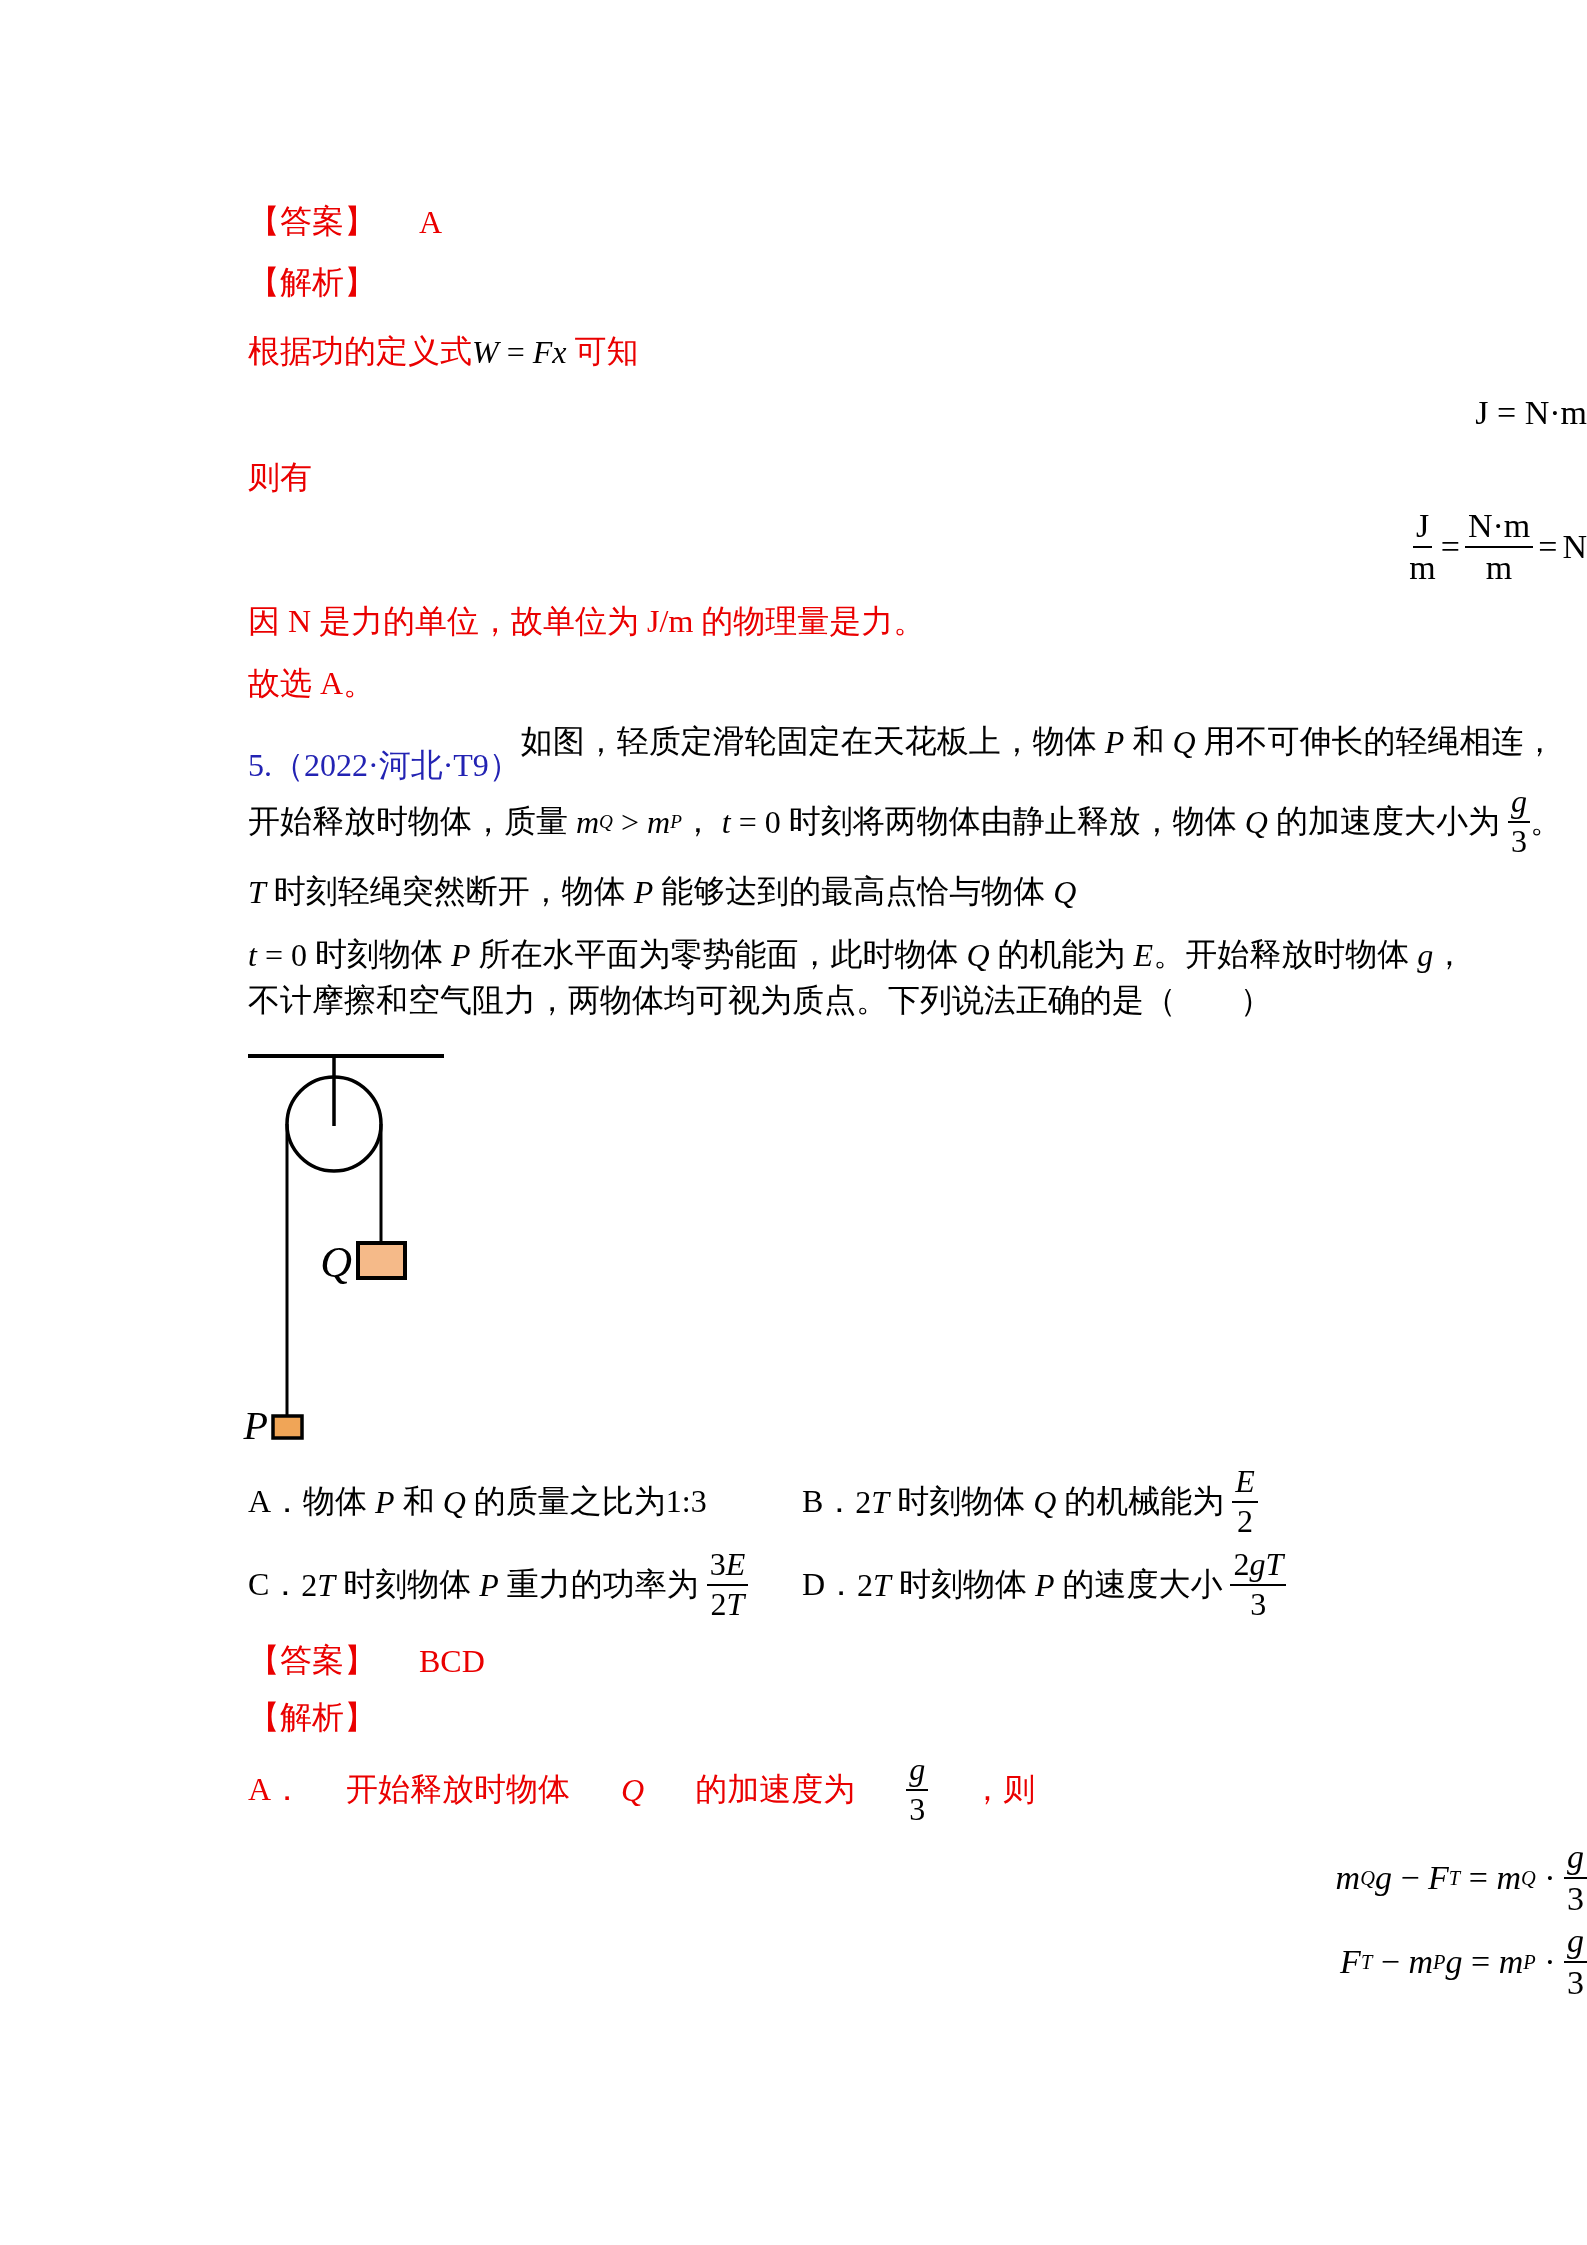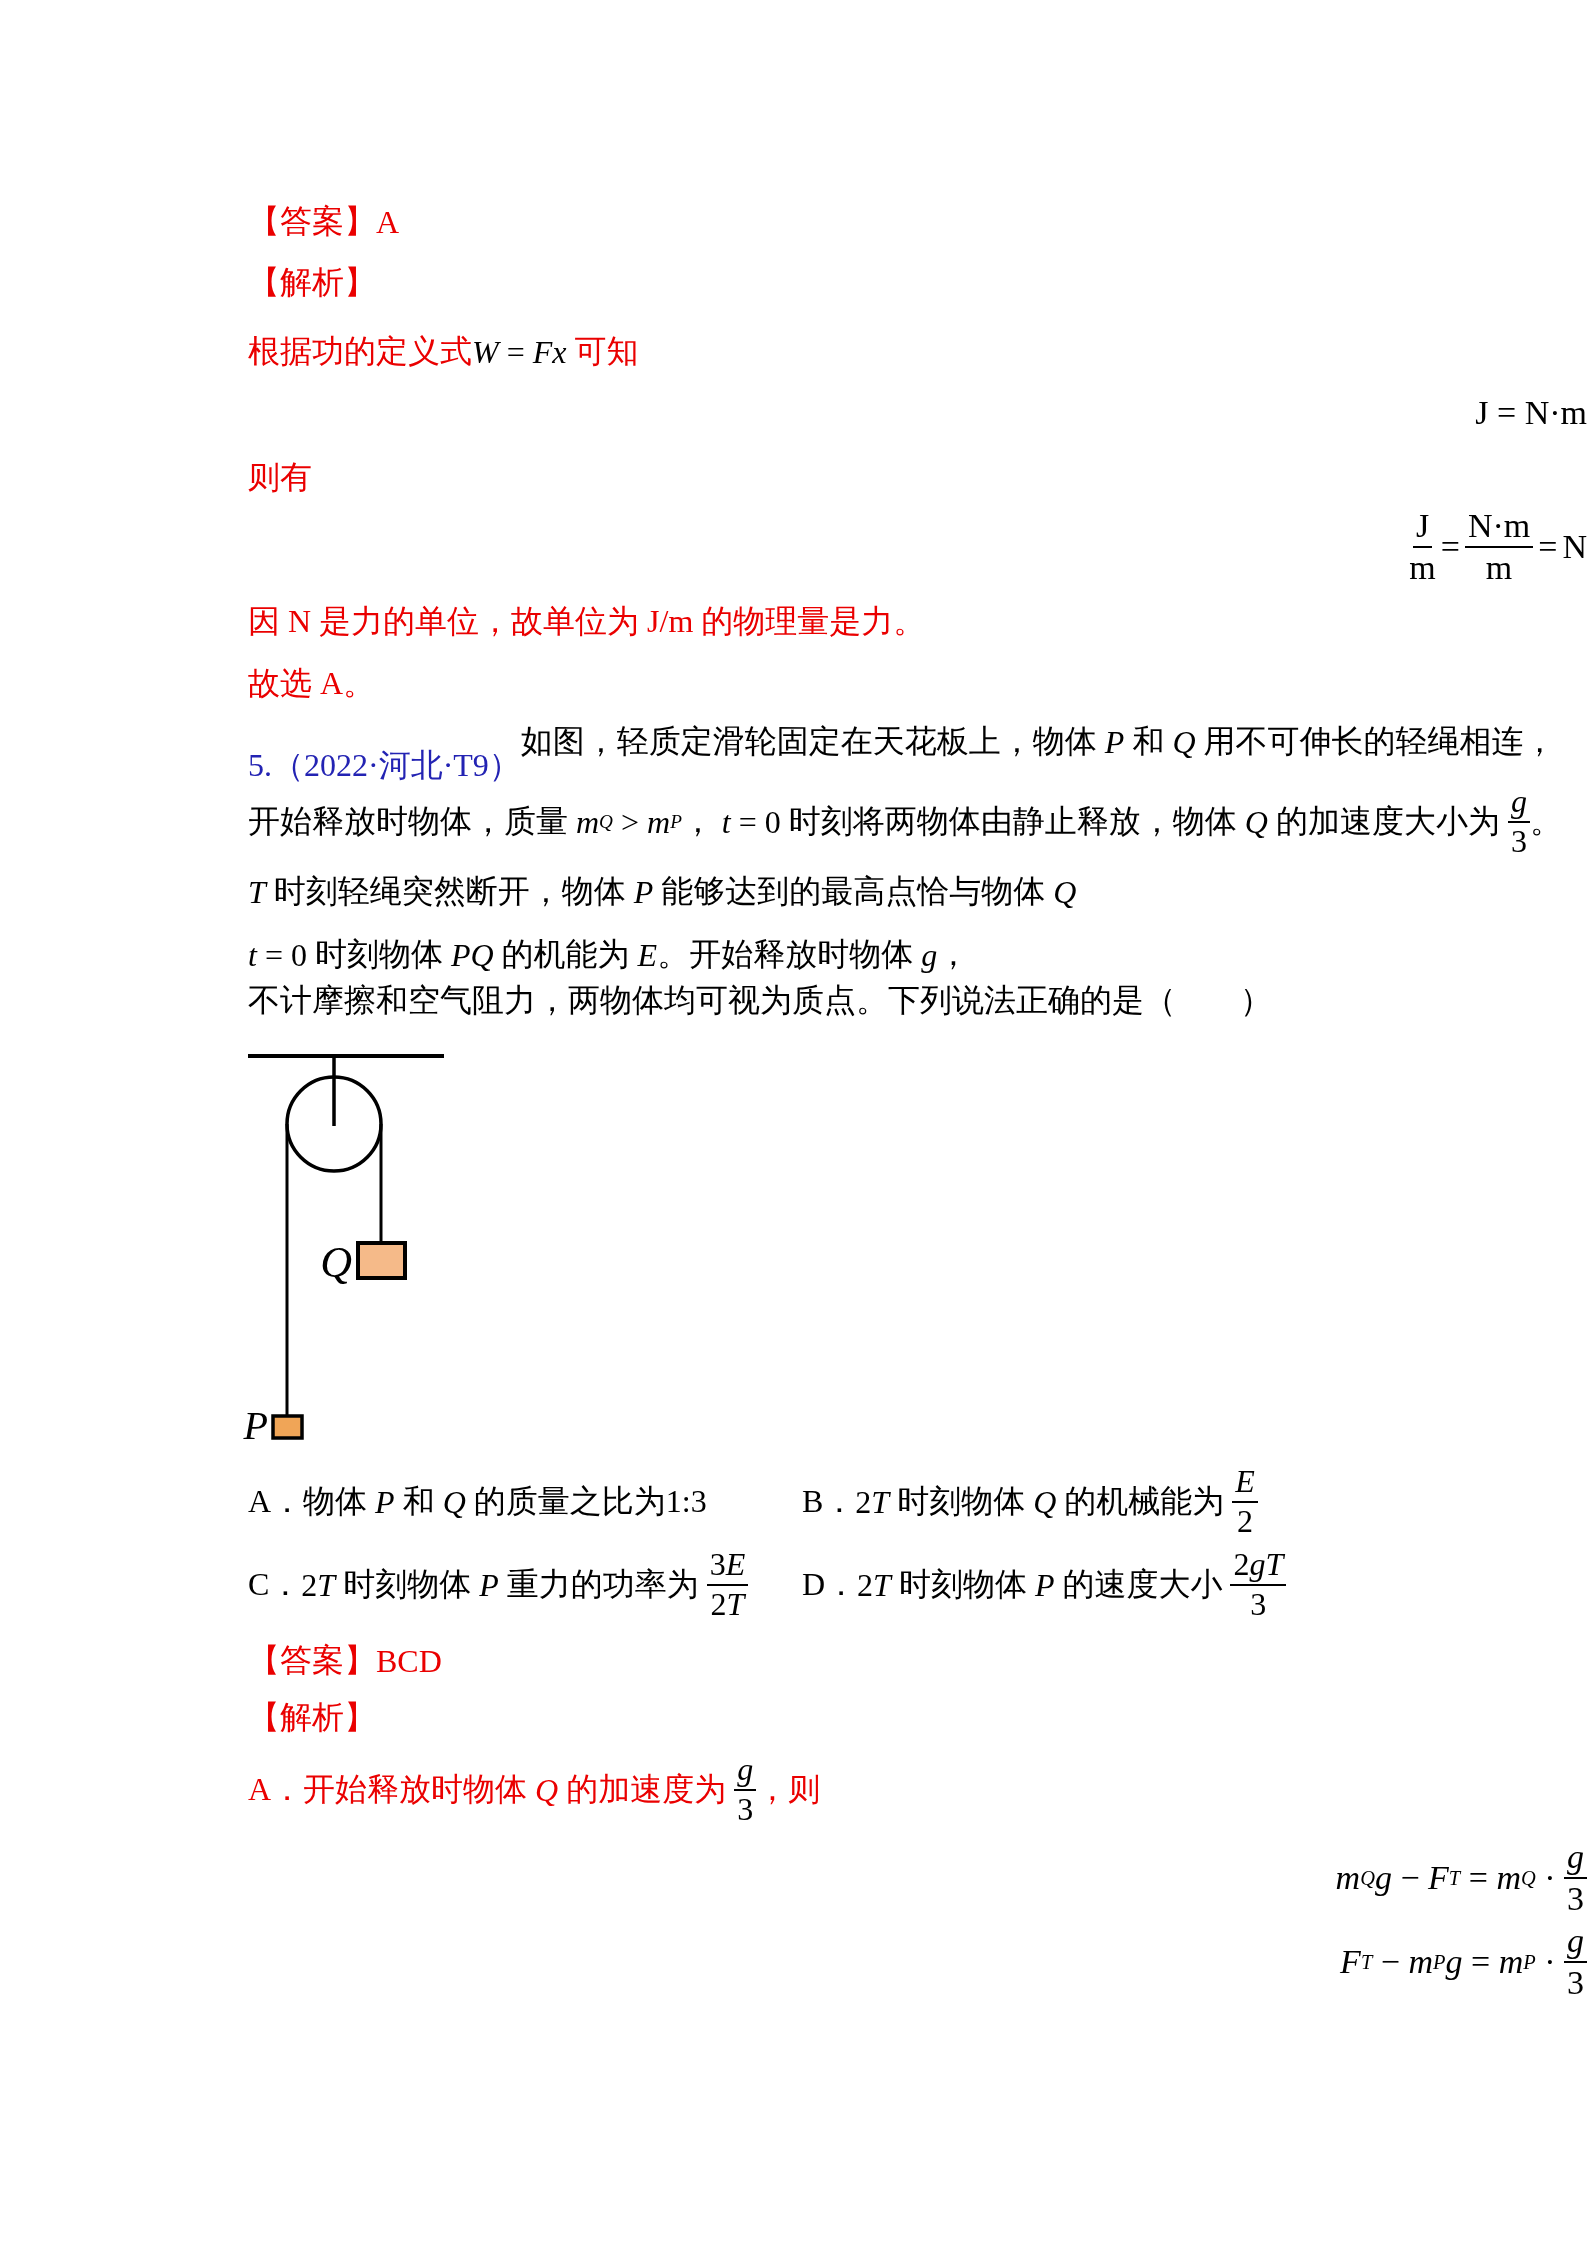--- a/index.html
+++ b/index.html
@@ -15,21 +15,21 @@
     position:absolute;
     left:248px;
     height:50px;
     display:flex;
     align-items:center;
     font-size:32px;
     white-space:pre;
   }
   .centered{left:0;right:0;justify-content:flex-end;}
   .opt-right{left:802px;}
-  .red{color:#ea0000;}
+  .red{color:#ea0000;gap:43px;}
   .blue{color:#2323b3;margin-top:48px;}
   .blackink{color:#000;}
   .it{font-style:italic;}
   sub.vs{font-size:0.60em;font-style:italic;vertical-align:-0.35em;line-height:1;}
   .frac{
     display:inline-flex;flex-direction:column;align-items:center;
     vertical-align:middle;line-height:1.12;text-align:center;
   }
   .frac .fn{border-bottom:2px solid currentColor;padding:0 3px 1px 3px;display:block;}
   .frac .fd{padding-top:1px;display:block;}
@@ -78,21 +78,21 @@
 
   <div class="line" style="top:797px">
     <span>开始释放时物体，质量 </span><span class="it">m</span><sub class="vs">Q</sub><span> &gt; </span><span class="it">m</span><sub class="vs">P</sub><span>， </span><span class="it">t</span><span> = 0</span><span> 时刻将两物体由静止释放，物体 </span><span class="it">Q</span><span> 的加速度大小为 </span><span class="frac"><span class="fn it">g</span><span class="fd">3</span></span><span>。</span>
   </div>
 
   <div class="line" style="top:867px">
     <span class="it">T</span><span> 时刻轻绳突然断开，物体 </span><span class="it">P</span><span> 能够达到的最高点恰与物体 </span><span class="it">Q</span>
   </div>
 
   <div class="line" style="top:930px">
-    <span class="it">t</span><span> = 0</span><span> 时刻物体 </span><span class="it">P</span><span class="it">Q</span><span> 的机能为 </span><span class="it">E</span><span>。开始释放时物体 </span><span class="it">g</span><span>，</span>
+    <span class="it">t</span><span> = 0</span><span> 时刻物体 </span><span class="it">P</span><span> 所在水平面为零势能面，此时物体 </span><span class="it">Q</span><span> 的机能为 </span><span class="it">E</span><span>。开始释放时物体 </span><span class="it">g</span><span>，</span>
   </div>
 
   <div class="line" style="top:976px">
     <span>不计摩擦和空气阻力，两物体均可视为质点。下列说法正确的是（　　）</span>
   </div>
 
   <svg class="diagram" width="240" height="420" viewBox="0 0 240 420">
     <line x1="18" y1="18" x2="214" y2="18" stroke="#000" stroke-width="4"></line>
     <line x1="104" y1="18" x2="104" y2="88" stroke="#000" stroke-width="3.5"></line>
     <circle cx="104" cy="86" r="47" fill="none" stroke="#000" stroke-width="3.5"></circle>

